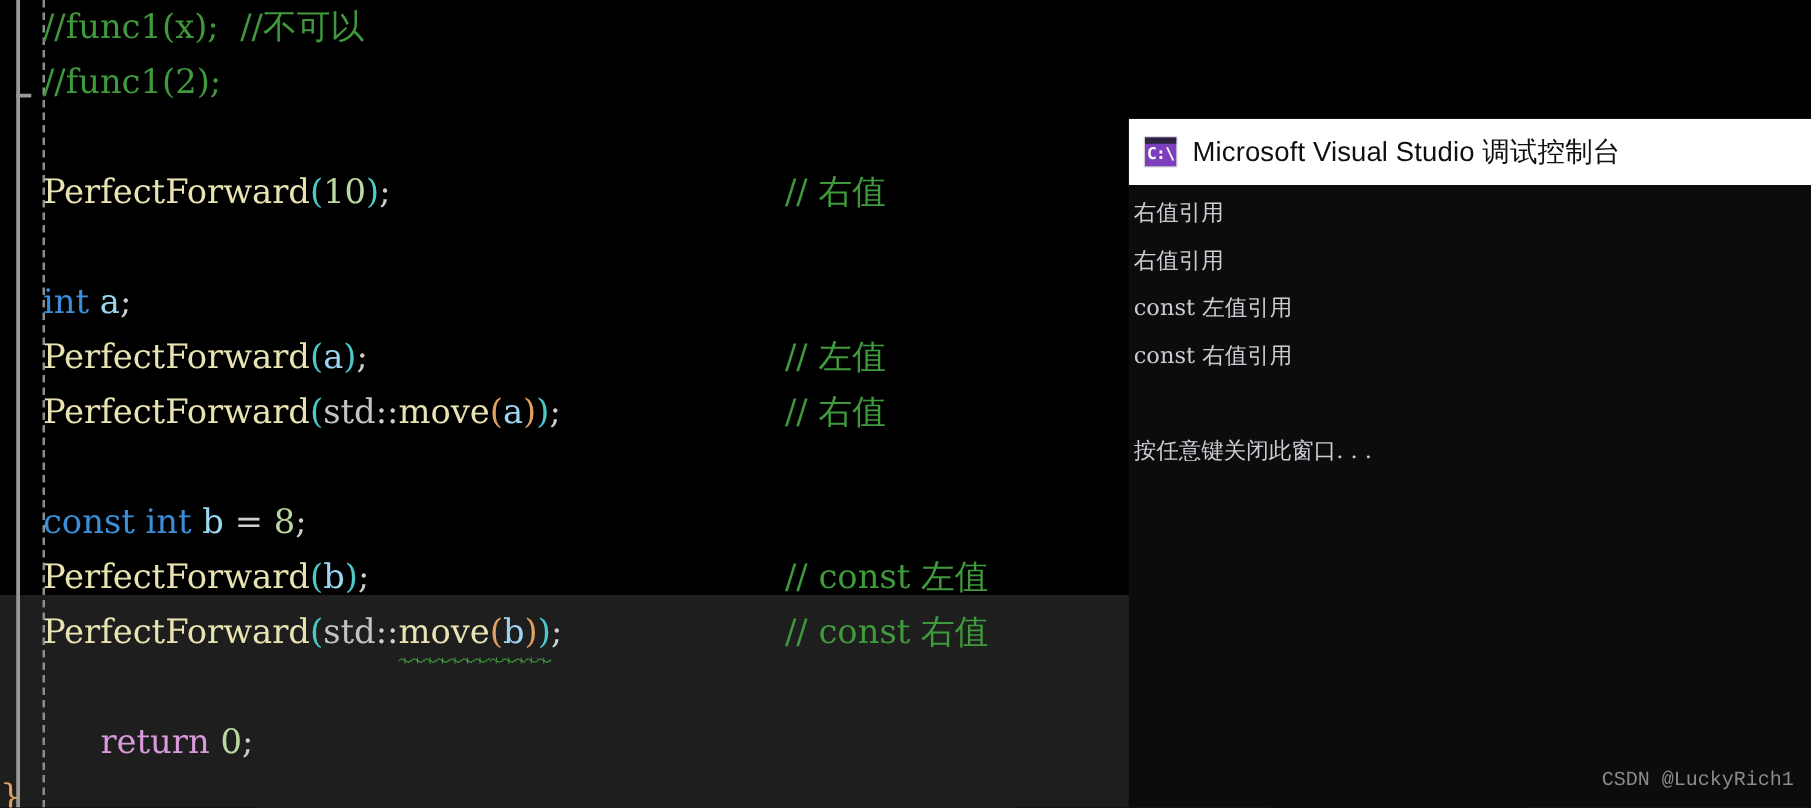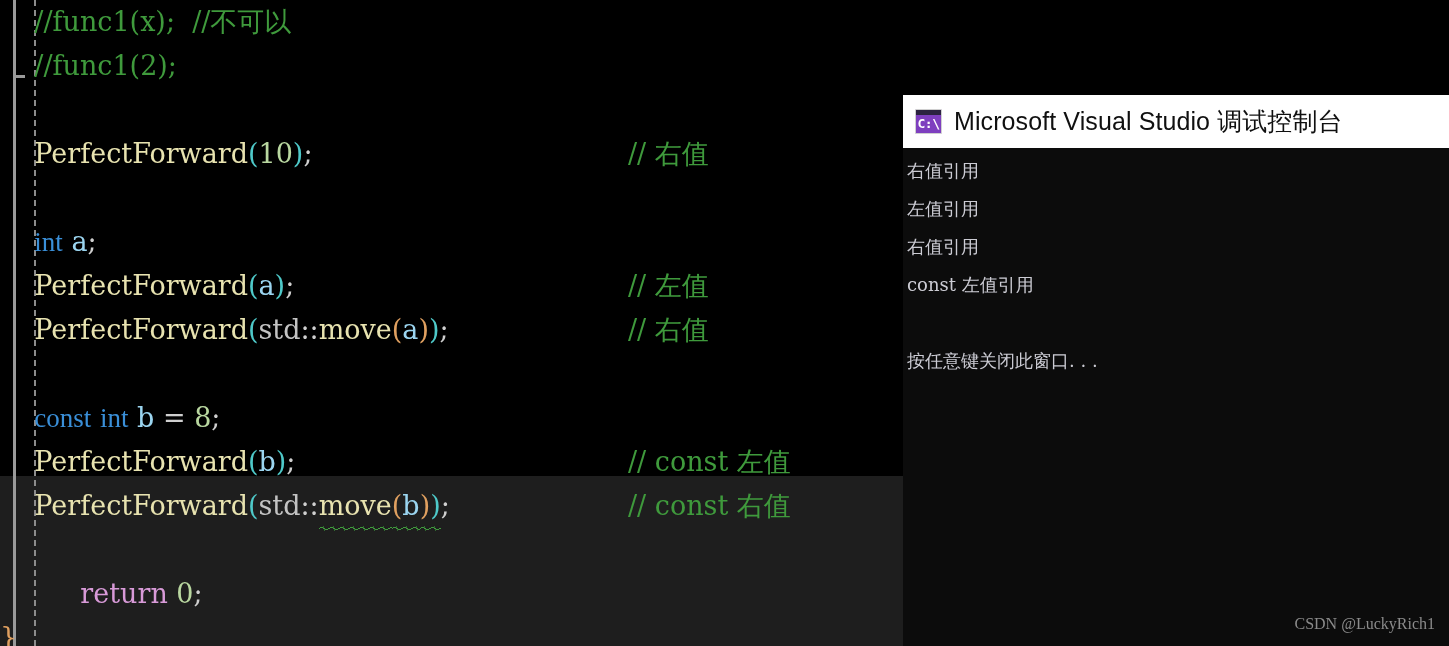--- a/index.html
+++ b/index.html
@@ -62,21 +62,21 @@
   }
   .code .body { display: inline-block; }
   .code .cmt-col {
     position: absolute;
     left: 628px;
     top: 0;
   }
 
   
   .t-cmt   { color: #3f9a3c; }
-  .t-kw    { color: #3a8fd8; font-family: Liberation Serif, serif; }   
+  .t-kw    { color: #3a8fd8; }   
   .t-ret   { color: #d89ad8; margin-left: 46px; }   
   .t-fn    { color: #e8e3b0; }   
   .t-var   { color: #9bd5f0; }   
   .t-ns    { color: #c3c3c3; }   
   .t-num   { color: #b9d7a0; }   
   .t-p1    { color: #4ec9c9; }   
   .t-p2    { color: #e0a060; }   
   .t-pun   { color: #cfcfcf; }   
   .t-brace { color: #e0a060; }
 
@@ -140,21 +140,21 @@
     text-align: center;
     font-family: "DejaVu Sans Mono", "Liberation Mono", monospace;
     font-size: 13px;
     font-weight: bold;
     color: #ffffff;
     line-height: 19px;
     letter-spacing: -0.5px;
   }
   #console-title-text {
     font-family: "Liberation Sans", "DejaVu Sans", sans-serif;
-    font-size: 25px;
+    font-size: 22px;
     color: #101010;
     white-space: nowrap;
     letter-spacing: 0.1px;
     text-align: center;
   }
   #console-body {
     padding: 4px 0 0 4px;
     font-family: "DejaVu Serif", "Liberation Serif", serif;
     font-size: 18px;
     line-height: 38px;
@@ -165,21 +165,21 @@
     box-sizing: border-box;
   }
   #console-body .cline { display: block; height: 38px; }
   #console-body .cline.blank { height: 38px; }
 
   
   #watermark {
     position: absolute;
     right: 14px;
     bottom: 13px;
-    font-family: Liberation Serif, serif;
+    font-family: Liberation Mono, monospace;
     font-size: 16px;
     color: #8b8b8b;
     white-space: nowrap;
     z-index: 5;
   }
 </style>
 </head>
 <body>
 
 <div id="editor">
@@ -193,16 +193,16 @@
 
 <div id="console-window">
 
   <div id="console-titlebar">
     <span class="console-icon">
       <span class="glyph">C:\</span>
     </span>
     <span id="console-title-text">Microsoft Visual Studio 调试控制台</span>
   </div>
 
-  <div id="console-body"><span class="cline">右值引用</span><span class="cline">左值引用</span><span class="cline">右值引用</span><span class="cline">const 左值引用</span><span class="cline blank"></span><span class="cline">按任意键关闭此窗口. . .</span></div>
+  <div id="console-body"><span class="cline">右值引用</span><span class="cline">右值引用</span><span class="cline">const 左值引用</span><span class="cline">const 右值引用</span><span class="cline blank"></span><span class="cline">按任意键关闭此窗口. . .</span></div>
 </div>
 
 <div id="watermark">CSDN @LuckyRich1</div>
 
 </body></html>

